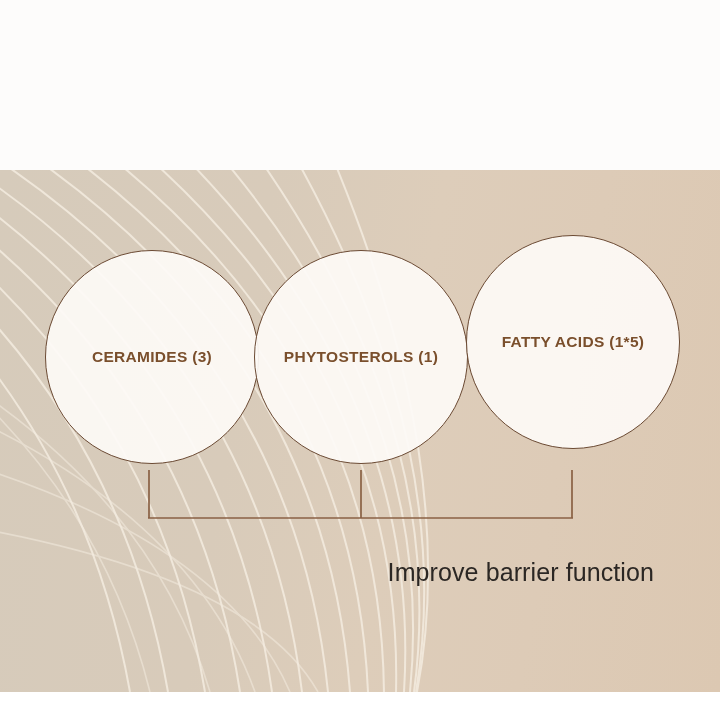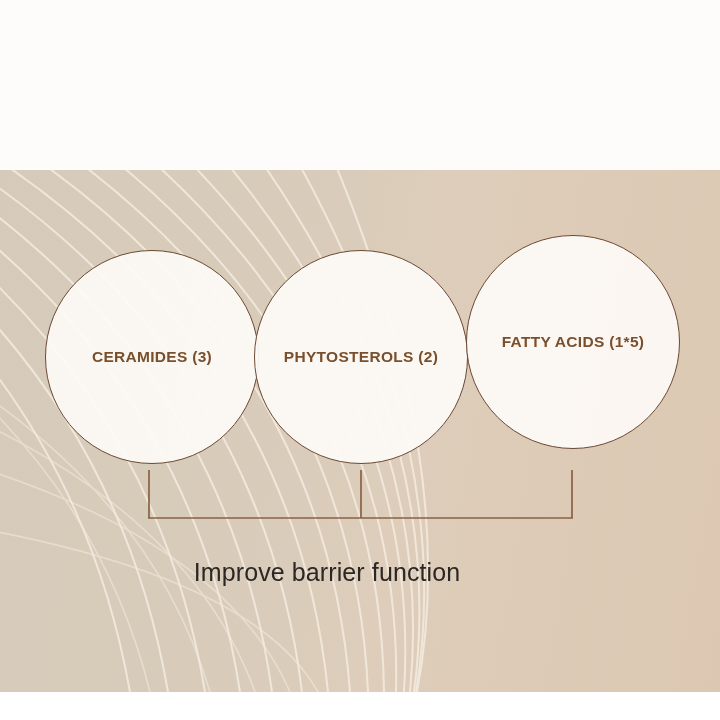--- a/index.html
+++ b/index.html
@@ -81,21 +81,21 @@
     left:0; top:0;
     width:720px; height:522px;
     pointer-events:none;
   }
 
   
   .benefits {
     position:absolute;
     left:0; top:385px;
     width:654px;
-    text-align:center;
+    text-align:right;
   }
   .benefit-line {
     font-size:25px;
     color:#2b2724;
     line-height:35px;
     letter-spacing:0.1px;
     font-weight:400;
   }
 
   
@@ -156,21 +156,21 @@
         <line x1="572" y1="300" x2="572" y2="348"></line>
         <line x1="148" y1="348" x2="573" y2="348"></line>
       </g>
     </svg>
 
     <div class="circle" id="circle-1">
       <span class="circle-label">CERAMIDES (3)</span>
     </div>
 
     <div class="circle" id="circle-2">
-      <span class="circle-label">PHYTOSTEROLS (2)</span>
+      <span class="circle-label">PHYTOSTEROLS (1)</span>
     </div>
 
     <div class="circle" id="circle-3">
       <span class="circle-label">FATTY ACIDS (1*5)</span>
     </div>
 
     <div class="benefits">
       <div class="benefit-line">Improve barrier function</div>
     </div>
 

